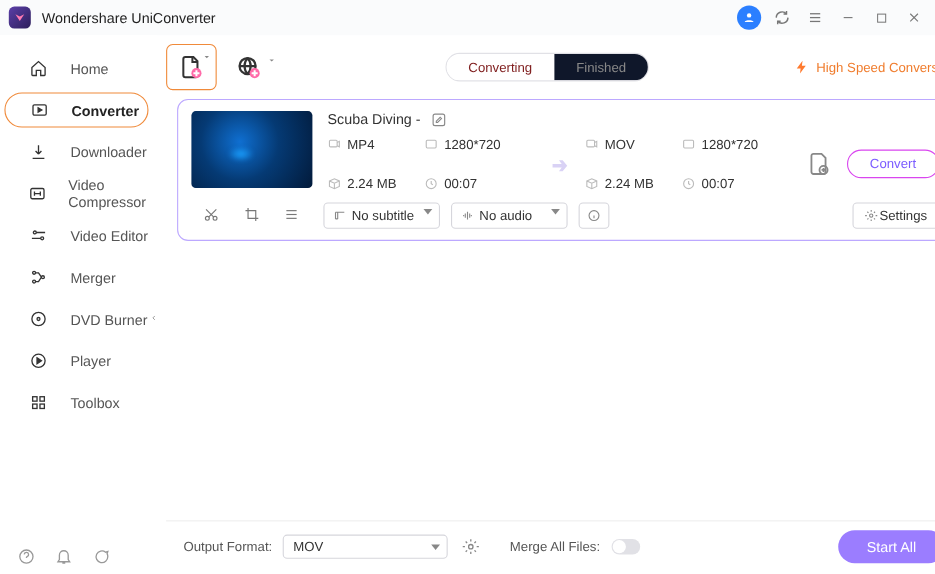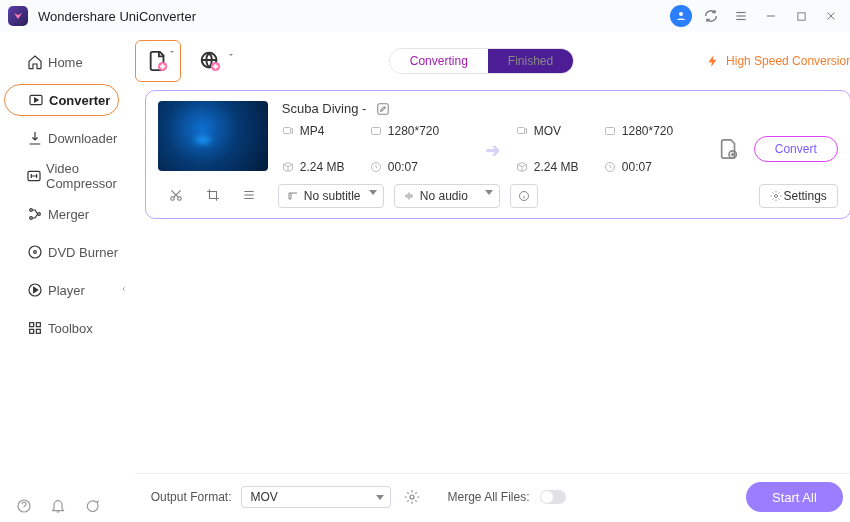--- a/index.html
+++ b/index.html
@@ -8,38 +8,38 @@
 .app-icon{width:20px;height:20px;border-radius:5px;background:linear-gradient(135deg,#5b3fa8,#2c1e5a);display:flex;align-items:center;justify-content:center;margin-right:10px}
 .app-icon svg{fill:#ff7ab3}
 .app-title{font-size:13px;color:#222}
 .titlebar-right{margin-left:auto;display:flex;align-items:center;gap:8px}
 .circ-btn{width:22px;height:22px;border-radius:50%;display:flex;align-items:center;justify-content:center}
 .user-btn{background:#2b7fff}
 .ico{display:inline-flex;align-items:center;justify-content:center}
 .winbtn{width:22px;height:22px;display:flex;align-items:center;justify-content:center;color:#666}
 .layout{display:flex;height:490px}
 .sidebar{width:168px;padding:12px 0;position:relative;background:#fff}
-.side-item{height:32px;display:flex;align-items:center;gap:4px;padding-left:22px;margin:2px 8px 6px 4px;border-radius:16px;cursor:pointer}
+.side-item{height:32px;display:flex;align-items:center;gap:20px;padding-left:22px;margin:2px 8px 6px 4px;border-radius:16px;cursor:pointer}
 .side-item .lbl{font-size:13px;color:#555}
 .side-item.active{border:1.5px solid #f08a3a}
 .side-item.active .lbl{font-weight:700;color:#222}
 .side-item .sico{width:18px;height:18px;display:flex;align-items:center;justify-content:center;color:#888}
 .side-item.active .sico{color:#222}
 .collapse-btn{position:absolute;right:-2px;top:246px;width:10px;height:22px;display:flex;align-items:center;justify-content:center;color:#888}
 .sidebar-bottom{position:absolute;bottom:8px;left:16px;display:flex;gap:18px;color:#888}
 .main{flex:1;display:flex;flex-direction:column;padding:6px 10px 0 8px}
 .topbar{height:46px;display:flex;align-items:center;gap:14px}
 .add-file-btn{width:46px;height:42px;border:1.5px solid #f08a3a;border-radius:6px;display:flex;align-items:center;justify-content:center;position:relative}
 .addfile-svg{color:#7b5cff}
 .caret{position:absolute;right:4px;top:4px;color:#888}
 .add-url-btn{width:30px;height:30px;display:flex;align-items:center;justify-content:center;position:relative;color:#c94fd6}
 .seg{margin-left:150px;display:flex;border:1px solid #e1e1e6;border-radius:14px;overflow:hidden;height:26px}
 .seg div{padding:0 20px;line-height:24px;font-size:12px;color:#888}
-.seg .on{background:#fff;color:#a21caf}
-.seg .off{background:#4c1d95}
+.seg .on{background:#fff;color:#7f1d1d}
+.seg .off{background:#0f172a}
 .hsc{margin-left:auto;display:flex;align-items:center;gap:6px;font-size:12px}
 .hsc span{color:#f07d2e}
 .card{margin:6px 2px 0 10px;border:1.5px solid #bca8ff;border-radius:10px;padding:10px 12px 10px 12px}
 .row1{display:flex;gap:14px}
 .thumb{width:110px;height:70px;border-radius:4px;background:radial-gradient(circle at 40% 40%,#0f6fd1 0%,#053a74 45%,#021a3a 100%);position:relative;overflow:hidden}
 .thumb::after{content:"";position:absolute;left:30%;top:45%;width:24px;height:14px;background:radial-gradient(ellipse,#1aa0ff 0%,transparent 70%);filter:blur(2px)}
 .title-line{display:flex;align-items:center;gap:10px}
 .vtitle{font-size:13px;color:#333}
 .meta-grid{display:flex;align-items:center;gap:0;margin-top:8px}
 .meta-col{display:flex;flex-direction:column;gap:22px;min-width:88px}
@@ -149,20 +149,30 @@
           <svg width="16" height="16" viewBox="0 0 24 24" fill="none" stroke="currentColor" stroke-width="1.8">
             <rect x="3" y="5" width="18" height="14" rx="2"></rect>
             <path d="M8 9v6M16 9v6M8 12h8"></path>
           </svg>
         </span>
       <span class="lbl">Video Compressor</span>
     </div>
     <div class="side-item">
       <span class="sico">
           <svg width="16" height="16" viewBox="0 0 24 24" fill="none" stroke="currentColor" stroke-width="1.8">
+            <circle cx="7" cy="8" r="2"></circle>
+            <circle cx="17" cy="16" r="2"></circle>
+            <path d="M9 8h12M3 16h12"></path>
+          </svg>
+        </span>
+      <span class="lbl">Video Editor</span>
+    </div>
+    <div class="side-item">
+      <span class="sico">
+          <svg width="16" height="16" viewBox="0 0 24 24" fill="none" stroke="currentColor" stroke-width="1.8">
             <circle cx="6" cy="6" r="2"></circle>
             <circle cx="6" cy="18" r="2"></circle>
             <circle cx="18" cy="12" r="2"></circle>
             <path d="M8 6h4l4 6M8 18h4l4-6"></path>
           </svg>
         </span>
       <span class="lbl">Merger</span>
     </div>
     <div class="side-item">
       <span class="sico">

